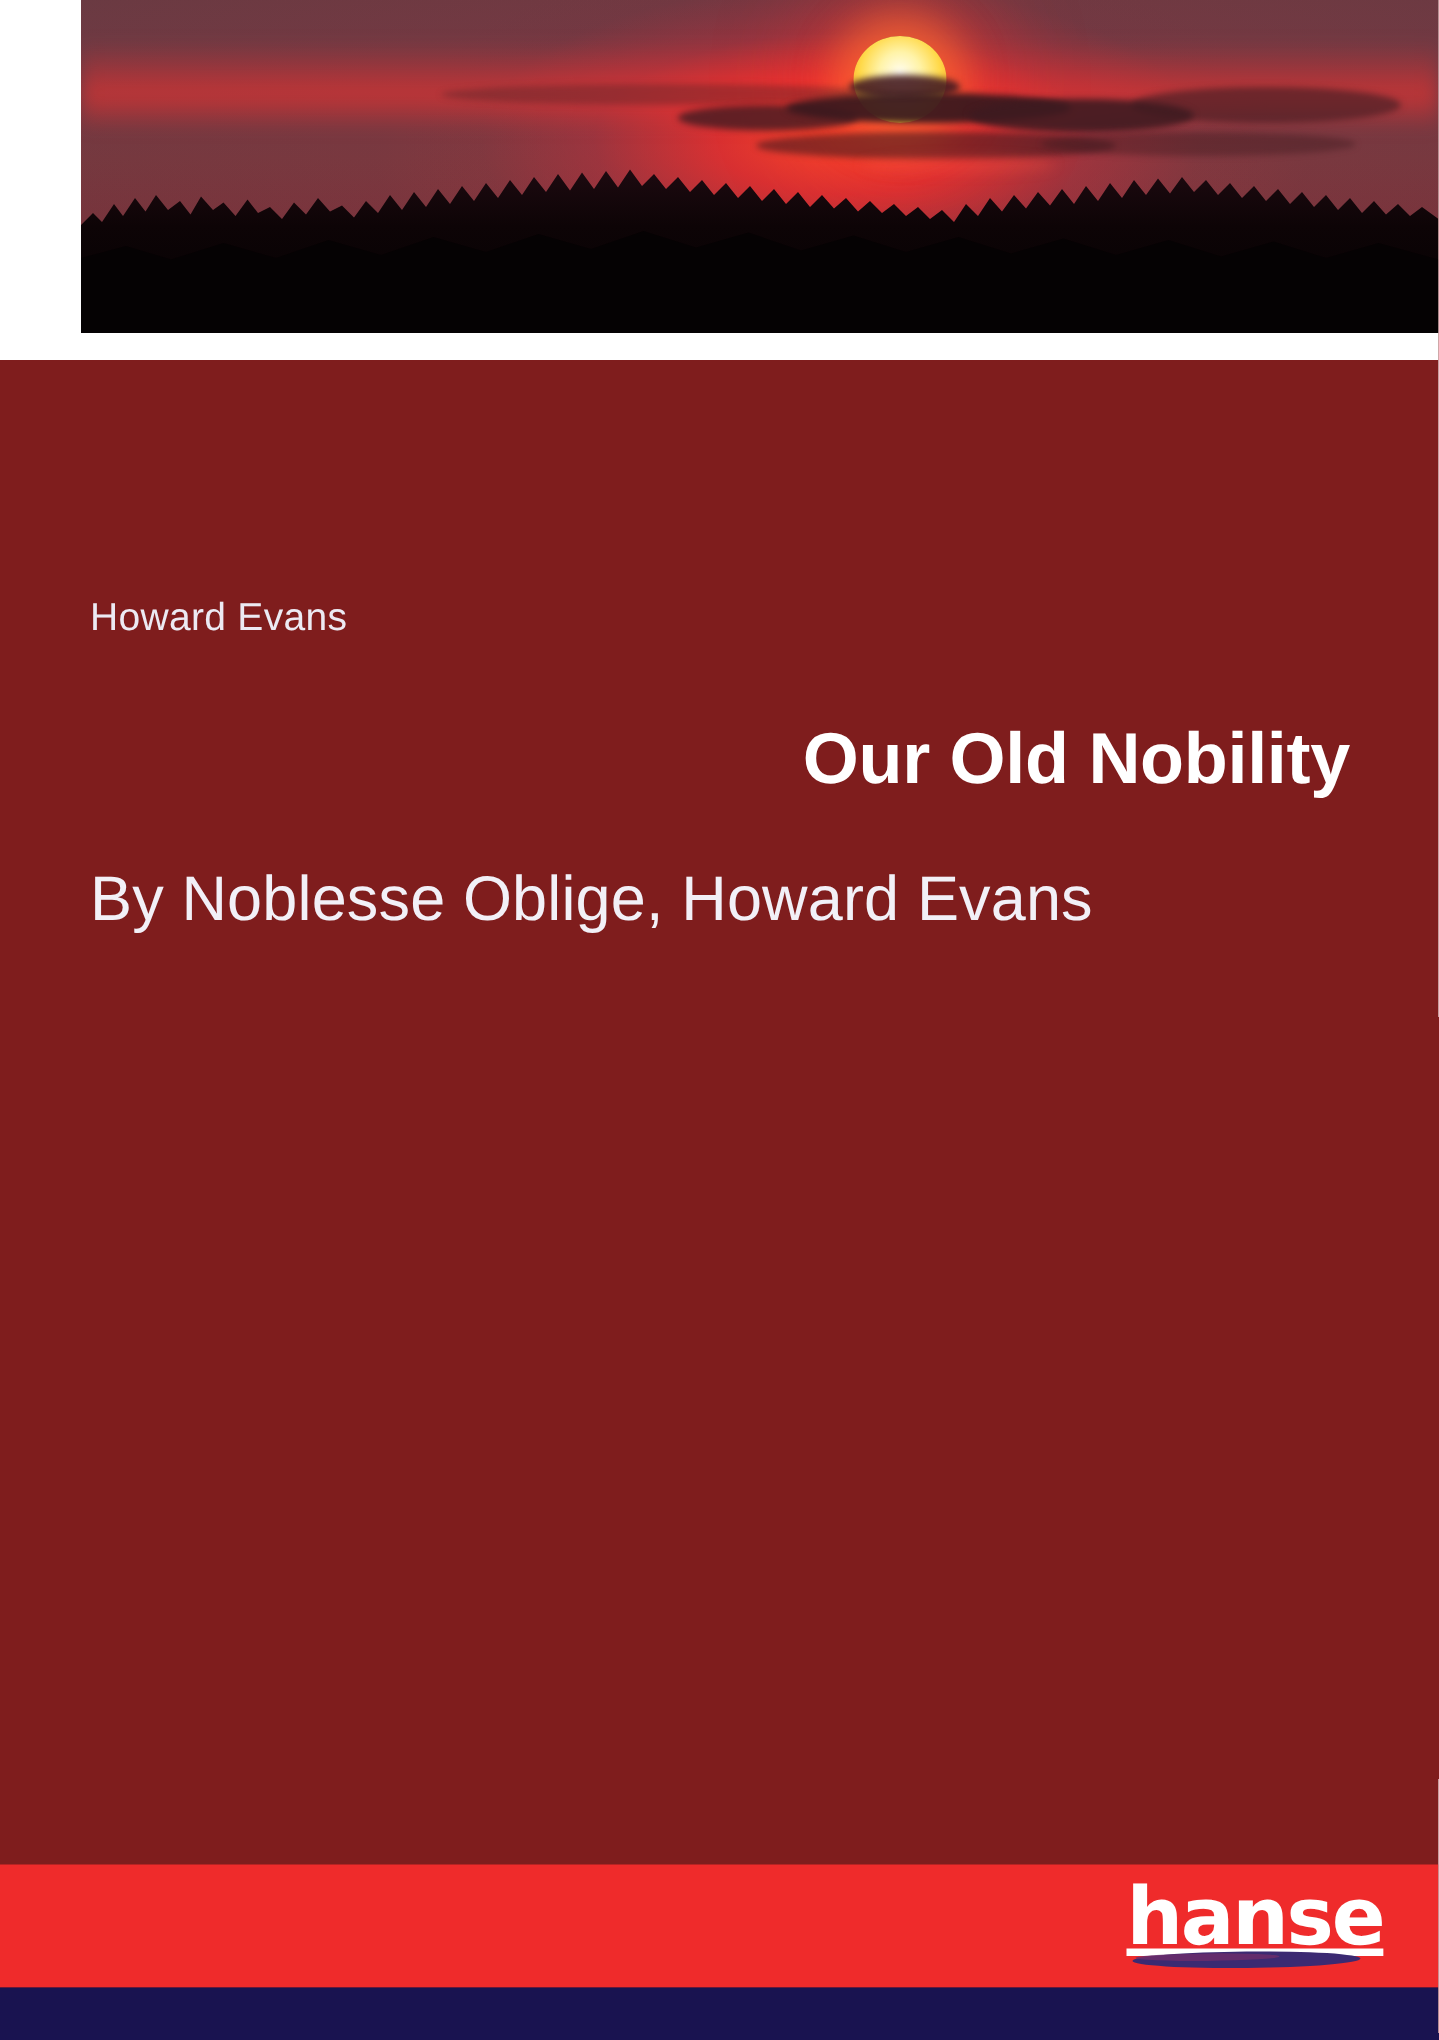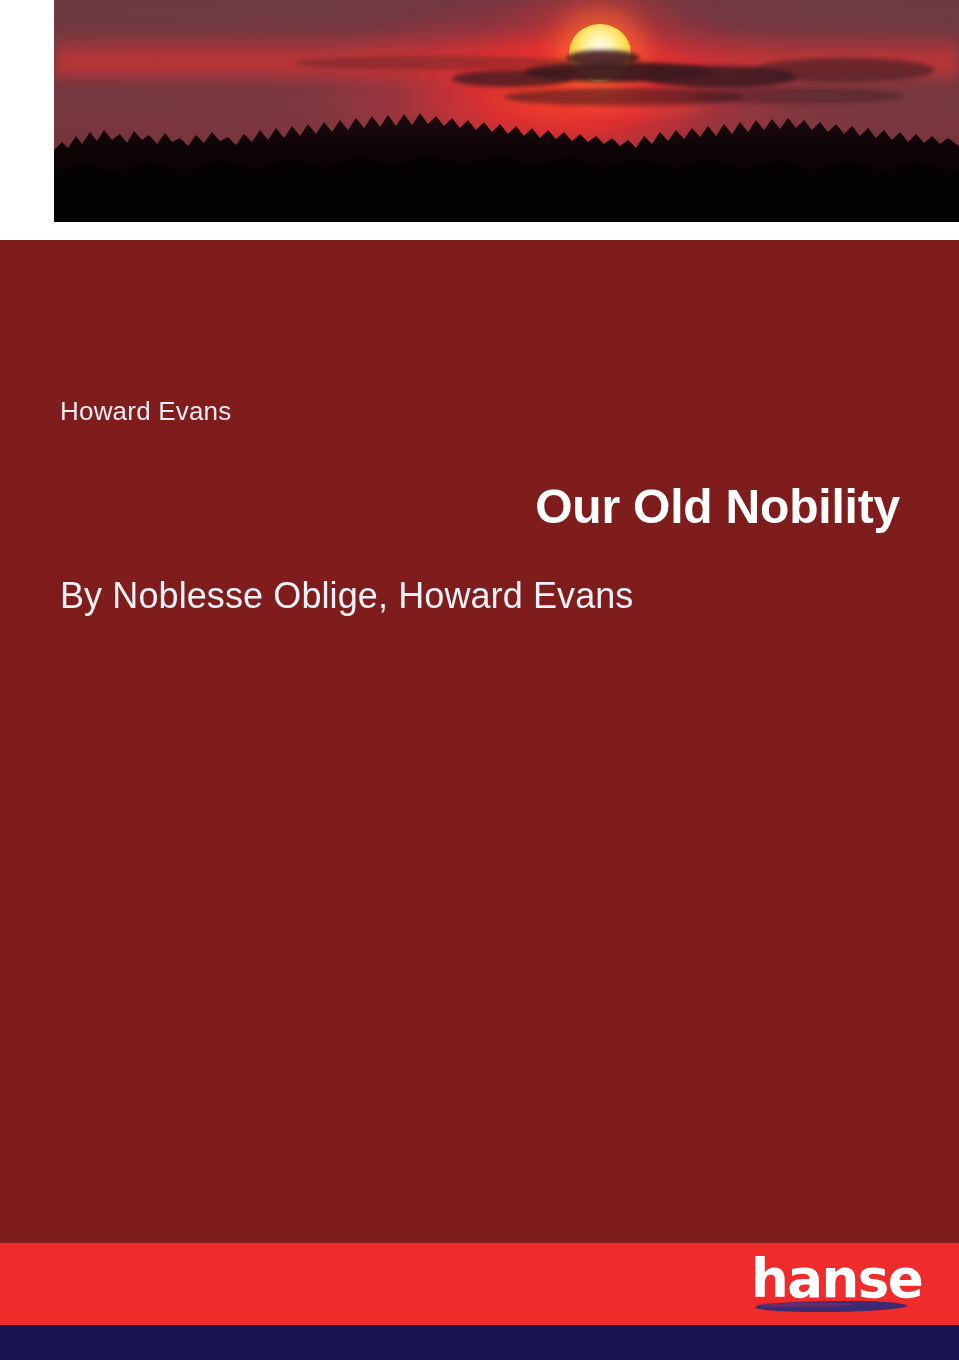--- a/index.html
+++ b/index.html
@@ -151,21 +151,21 @@
     color: #ffffff;
     font-size: 48px;
     font-weight: 700;
     line-height: 1.15;
     margin-top: 52px;
     letter-spacing: -0.2px;
     text-align: right;
   }
   .book-subtitle {
     color: #f2f0f7;
-    font-size: 36px;
+    font-size: 42px;
     font-weight: 400;
     line-height: 1.2;
     margin-top: 40px;
     letter-spacing: 0.1px;
   }
 
   
   .red-band {
     position: absolute;
     left: 0;
@@ -196,20 +196,21 @@
     left: 0;
     top: 0;
     width: 100%;
     text-align: right;
     color: #ffffff;
     font-size: 53px;
     font-weight: 700;
     line-height: 1;
     letter-spacing: -1.5px;
     font-family: "DejaVu Sans", sans-serif;
+    text-decoration: underline;
   }
   .hanse-swoosh {
     position: absolute;
     left: 4px;
     bottom: 6px;
     width: 152px;
     height: 11px;
     background: #3b2a72;
     border-radius: 50% / 50%;
     transform: rotate(-0.6deg);

